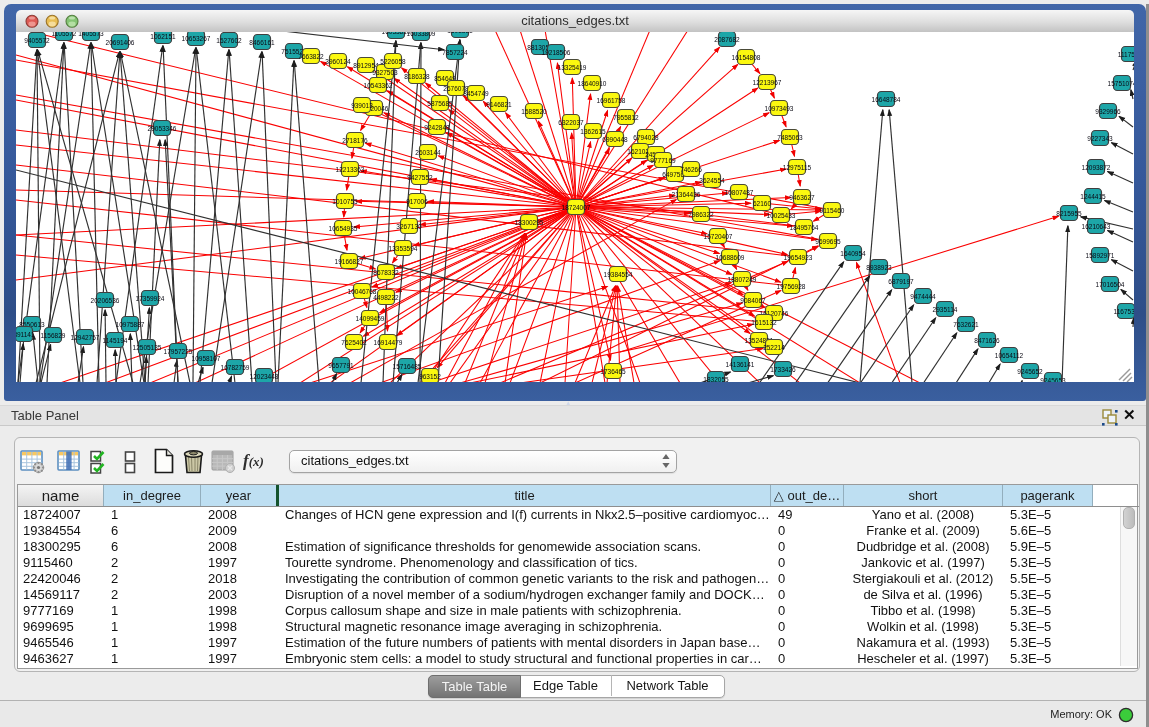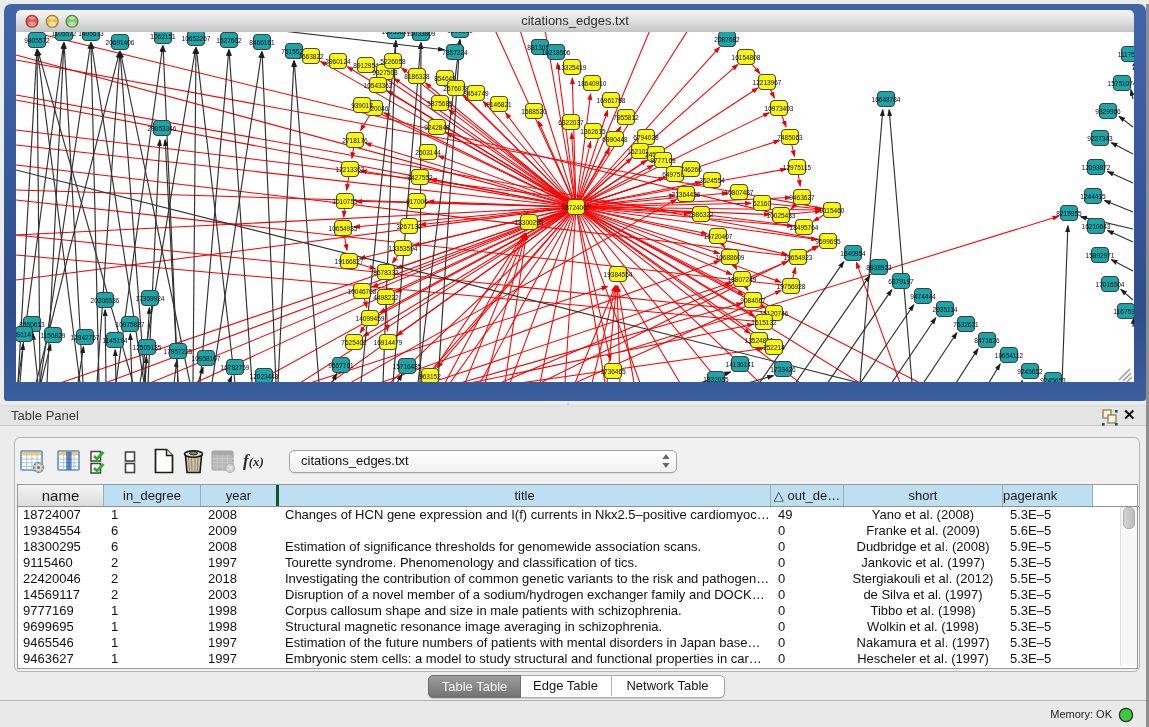--- a/index.html
+++ b/index.html
@@ -630,21 +630,21 @@
   </svg>
 
 <div class="abs" style="left:17px;top:484px;width:1119px;height:183px;background:#fff;border:1px solid #9a9a9a"></div>
 <div class="abs" style="left:18px;top:485px;width:1121px;height:21px;border-bottom:1px solid #8e8e8e">
     <div style="position:absolute;left:0px;top:0;width:86px;height:21px;background:linear-gradient(#f4f4f4,#dcdcdc);border-right:1px solid #93aebd;box-sizing:border-box;text-align:center;line-height:21px;font-size:15px;color:#1c1c1c">name</div>
     <div style="position:absolute;left:86px;top:0;width:97px;height:21px;background:#bedff2;border-right:1px solid #93aebd;box-sizing:border-box;text-align:center;line-height:21px;font-size:13px;color:#1c1c1c">in_degree</div>
     <div style="position:absolute;left:183px;top:0;width:78px;height:21px;background:#bedff2;border-right:3px solid #14532d;box-sizing:border-box;text-align:center;line-height:21px;font-size:13px;color:#1c1c1c">year</div>
     <div style="position:absolute;left:261px;top:0;width:492px;height:21px;background:#bedff2;border-right:1px solid #93aebd;box-sizing:border-box;text-align:center;line-height:21px;font-size:13px;color:#1c1c1c">title</div>
     <div style="position:absolute;left:753px;top:0;width:73px;height:21px;background:#bedff2;border-right:1px solid #93aebd;box-sizing:border-box;text-align:center;line-height:21px;font-size:13px;color:#1c1c1c">△ out_de…</div>
     <div style="position:absolute;left:826px;top:0;width:159px;height:21px;background:#bedff2;border-right:1px solid #93aebd;box-sizing:border-box;text-align:center;line-height:21px;font-size:13px;color:#1c1c1c">short</div>
-    <div style="position:absolute;left:985px;top:0;width:90px;height:21px;background:#bedff2;border-right:1px solid #93aebd;box-sizing:border-box;line-height:21px;font-size:13px;color:#1c1c1c">pagerank</div>
+    <div style="position:absolute;left:985px;top:0;width:90px;height:21px;background:#bedff2;border-right:1px solid #93aebd;box-sizing:border-box;text-align:center;line-height:21px;font-size:13px;color:#1c1c1c">pagerank</div>
   </div>
 <div class="abs" style="left:18px;top:507px;width:1100px;height:160px;overflow:hidden">
     <div style="position:absolute;left:5px;top:0px;font-size:13px;color:#111;white-space:nowrap">18724007</div>
     <div style="position:absolute;left:93px;top:0px;font-size:13px;color:#111;white-space:nowrap">1</div>
     <div style="position:absolute;left:190px;top:0px;font-size:13px;color:#111;white-space:nowrap">2008</div>
     <div style="position:absolute;left:267px;top:0px;width:485px;overflow:hidden;font-size:13px;color:#111;white-space:nowrap">Changes of HCN gene expression and I(f) currents in Nkx2.5–positive cardiomyoc…</div>
     <div style="position:absolute;left:760px;top:0px;font-size:13px;color:#111;white-space:nowrap">49</div>
     <div style="position:absolute;left:825px;top:0px;width:160px;text-align:center;font-size:13px;color:#111;white-space:nowrap">Yano et al. (2008)</div>
     <div style="position:absolute;left:992px;top:0px;font-size:13px;color:#111;white-space:nowrap">5.3E–5</div>
     <div style="position:absolute;left:5px;top:16px;font-size:13px;color:#111;white-space:nowrap">19384554</div>
@@ -672,42 +672,42 @@
     <div style="position:absolute;left:190px;top:64px;font-size:13px;color:#111;white-space:nowrap">2018</div>
     <div style="position:absolute;left:267px;top:64px;width:485px;overflow:hidden;font-size:13px;color:#111;white-space:nowrap">Investigating the contribution of common genetic variants to the risk and pathogen…</div>
     <div style="position:absolute;left:760px;top:64px;font-size:13px;color:#111;white-space:nowrap">0</div>
     <div style="position:absolute;left:825px;top:64px;width:160px;text-align:center;font-size:13px;color:#111;white-space:nowrap">Stergiakouli et al. (2012)</div>
     <div style="position:absolute;left:992px;top:64px;font-size:13px;color:#111;white-space:nowrap">5.5E–5</div>
     <div style="position:absolute;left:5px;top:80px;font-size:13px;color:#111;white-space:nowrap">14569117</div>
     <div style="position:absolute;left:93px;top:80px;font-size:13px;color:#111;white-space:nowrap">2</div>
     <div style="position:absolute;left:190px;top:80px;font-size:13px;color:#111;white-space:nowrap">2003</div>
     <div style="position:absolute;left:267px;top:80px;width:485px;overflow:hidden;font-size:13px;color:#111;white-space:nowrap">Disruption of a novel member of a sodium/hydrogen exchanger family and DOCK…</div>
     <div style="position:absolute;left:760px;top:80px;font-size:13px;color:#111;white-space:nowrap">0</div>
-    <div style="position:absolute;left:825px;top:80px;width:160px;text-align:center;font-size:13px;color:#111;white-space:nowrap">de Silva et al. (1997)</div>
+    <div style="position:absolute;left:825px;top:80px;width:160px;text-align:center;font-size:13px;color:#111;white-space:nowrap">de Silva et al. (1996)</div>
     <div style="position:absolute;left:992px;top:80px;font-size:13px;color:#111;white-space:nowrap">5.3E–5</div>
     <div style="position:absolute;left:5px;top:96px;font-size:13px;color:#111;white-space:nowrap">9777169</div>
     <div style="position:absolute;left:93px;top:96px;font-size:13px;color:#111;white-space:nowrap">1</div>
     <div style="position:absolute;left:190px;top:96px;font-size:13px;color:#111;white-space:nowrap">1998</div>
     <div style="position:absolute;left:267px;top:96px;width:485px;overflow:hidden;font-size:13px;color:#111;white-space:nowrap">Corpus callosum shape and size in male patients with schizophrenia.</div>
     <div style="position:absolute;left:760px;top:96px;font-size:13px;color:#111;white-space:nowrap">0</div>
     <div style="position:absolute;left:825px;top:96px;width:160px;text-align:center;font-size:13px;color:#111;white-space:nowrap">Tibbo et al. (1998)</div>
     <div style="position:absolute;left:992px;top:96px;font-size:13px;color:#111;white-space:nowrap">5.3E–5</div>
     <div style="position:absolute;left:5px;top:112px;font-size:13px;color:#111;white-space:nowrap">9699695</div>
     <div style="position:absolute;left:93px;top:112px;font-size:13px;color:#111;white-space:nowrap">1</div>
     <div style="position:absolute;left:190px;top:112px;font-size:13px;color:#111;white-space:nowrap">1998</div>
     <div style="position:absolute;left:267px;top:112px;width:485px;overflow:hidden;font-size:13px;color:#111;white-space:nowrap">Structural magnetic resonance image averaging in schizophrenia.</div>
     <div style="position:absolute;left:760px;top:112px;font-size:13px;color:#111;white-space:nowrap">0</div>
     <div style="position:absolute;left:825px;top:112px;width:160px;text-align:center;font-size:13px;color:#111;white-space:nowrap">Wolkin et al. (1998)</div>
     <div style="position:absolute;left:992px;top:112px;font-size:13px;color:#111;white-space:nowrap">5.3E–5</div>
     <div style="position:absolute;left:5px;top:128px;font-size:13px;color:#111;white-space:nowrap">9465546</div>
     <div style="position:absolute;left:93px;top:128px;font-size:13px;color:#111;white-space:nowrap">1</div>
     <div style="position:absolute;left:190px;top:128px;font-size:13px;color:#111;white-space:nowrap">1997</div>
     <div style="position:absolute;left:267px;top:128px;width:485px;overflow:hidden;font-size:13px;color:#111;white-space:nowrap">Estimation of the future numbers of patients with mental disorders in Japan base…</div>
     <div style="position:absolute;left:760px;top:128px;font-size:13px;color:#111;white-space:nowrap">0</div>
-    <div style="position:absolute;left:825px;top:128px;width:160px;text-align:center;font-size:13px;color:#111;white-space:nowrap">Nakamura et al. (1997)</div>
+    <div style="position:absolute;left:825px;top:128px;width:160px;text-align:center;font-size:13px;color:#111;white-space:nowrap">Nakamura et al. (1993)</div>
     <div style="position:absolute;left:992px;top:128px;font-size:13px;color:#111;white-space:nowrap">5.3E–5</div>
     <div style="position:absolute;left:5px;top:144px;font-size:13px;color:#111;white-space:nowrap">9463627</div>
     <div style="position:absolute;left:93px;top:144px;font-size:13px;color:#111;white-space:nowrap">1</div>
     <div style="position:absolute;left:190px;top:144px;font-size:13px;color:#111;white-space:nowrap">1997</div>
     <div style="position:absolute;left:267px;top:144px;width:485px;overflow:hidden;font-size:13px;color:#111;white-space:nowrap">Embryonic stem cells: a model to study structural and functional properties in car…</div>
     <div style="position:absolute;left:760px;top:144px;font-size:13px;color:#111;white-space:nowrap">0</div>
     <div style="position:absolute;left:825px;top:144px;width:160px;text-align:center;font-size:13px;color:#111;white-space:nowrap">Hescheler et al. (1997)</div>
     <div style="position:absolute;left:992px;top:144px;font-size:13px;color:#111;white-space:nowrap">5.3E–5</div>
   </div>
 

